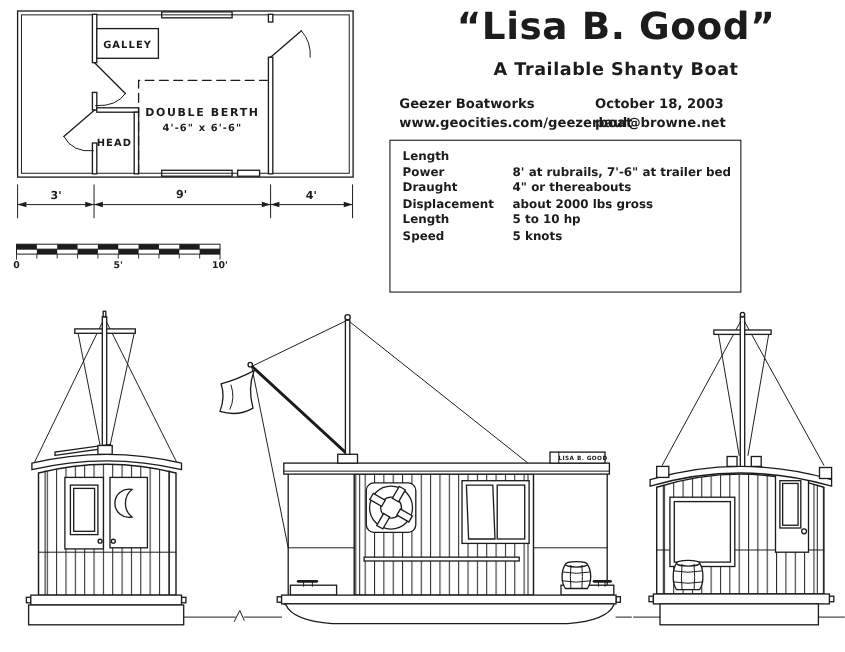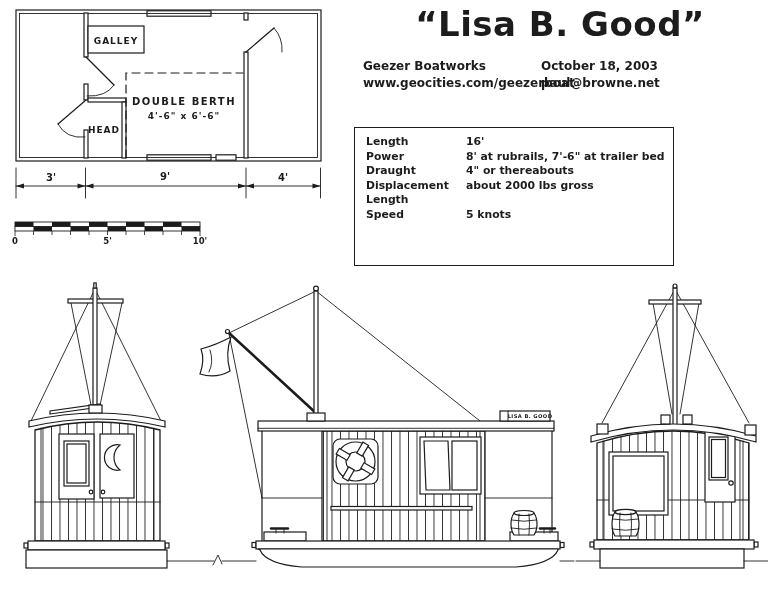--- a/index.html
+++ b/index.html
@@ -135,51 +135,52 @@
         <line x1="200" y1="231" x2="200" y2="236"></line>
       </g>
       <text class="scale-label" x="15" y="244" text-anchor="middle">0</text>
       <text class="scale-label" x="107.5" y="244" text-anchor="middle">5'</text>
       <text class="scale-label" x="200" y="244" text-anchor="middle">10'</text>
     </g>
   </svg>
 
   <div class="title-block">
     <div class="boat-title">“Lisa B. Good”</div>
+    <div class="boat-subtitle">A Trailable Shanty Boat</div>
     <div class="info-grid">
       <div class="info-col-a">
         <div>Geezer Boatworks</div>
         <div>www.geocities.com/geezerboat</div>
       </div>
       <div class="info-col-b">
         <div>October 18, 2003</div>
         <div>paul@browne.net</div>
       </div>
     </div>
   </div>
 
   <div class="spec-box">
     <div class="spec-row">
       <span>Length</span>
-        <span>16'</span>
       </div>
     <div class="spec-row">
       <span>Power</span>
         <span>8' at rubrails, 7'-6" at trailer bed</span>
       </div>
     <div class="spec-row">
       <span>Draught</span>
         <span>4" or thereabouts</span>
       </div>
     <div class="spec-row">
       <span>Displacement</span>
         <span>about 2000 lbs gross</span>
       </div>
     <div class="spec-row">
       <span>Length</span>
+        <span>5 to 10 hp</span>
       </div>
     <div class="spec-row">
       <span>Speed</span>
         <span>5 knots</span>
       </div>
   </div>
 
   <svg style="position:absolute;left:0;top:278px" width="768" height="315" viewBox="0 278 768 315">
     <defs>
       <pattern id="pl" width="8.5" height="12" patternUnits="userSpaceOnUse">

